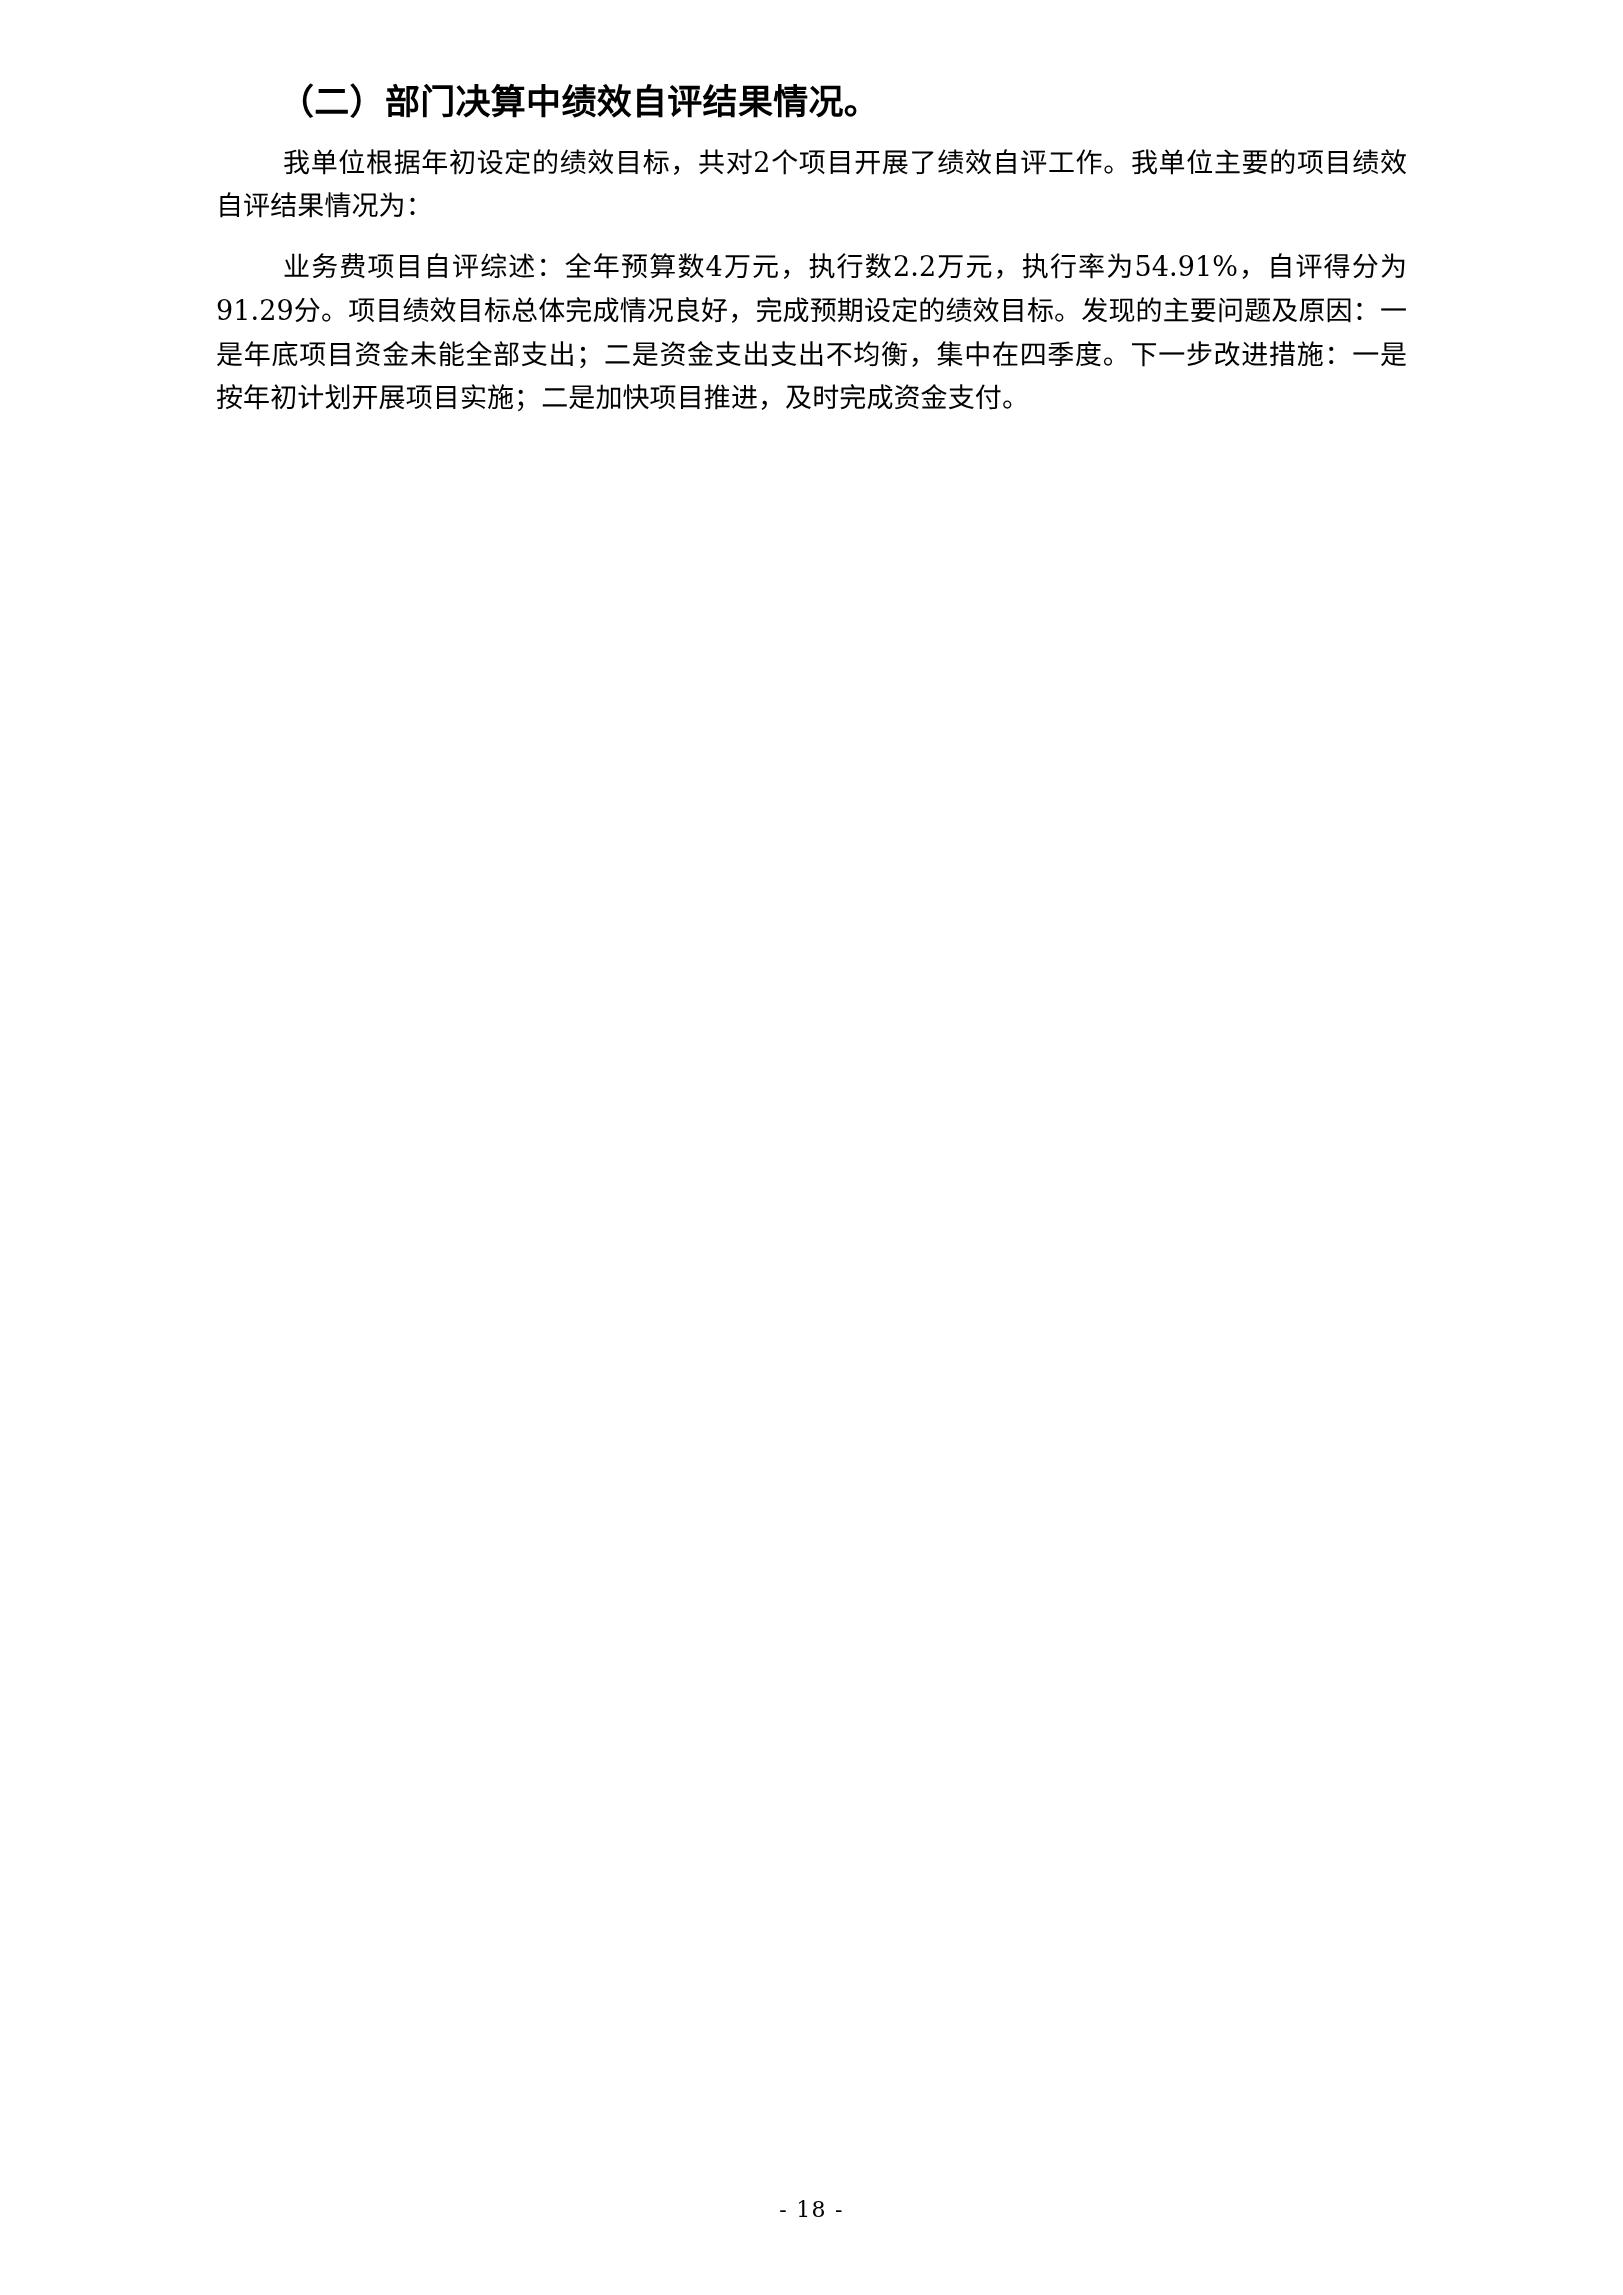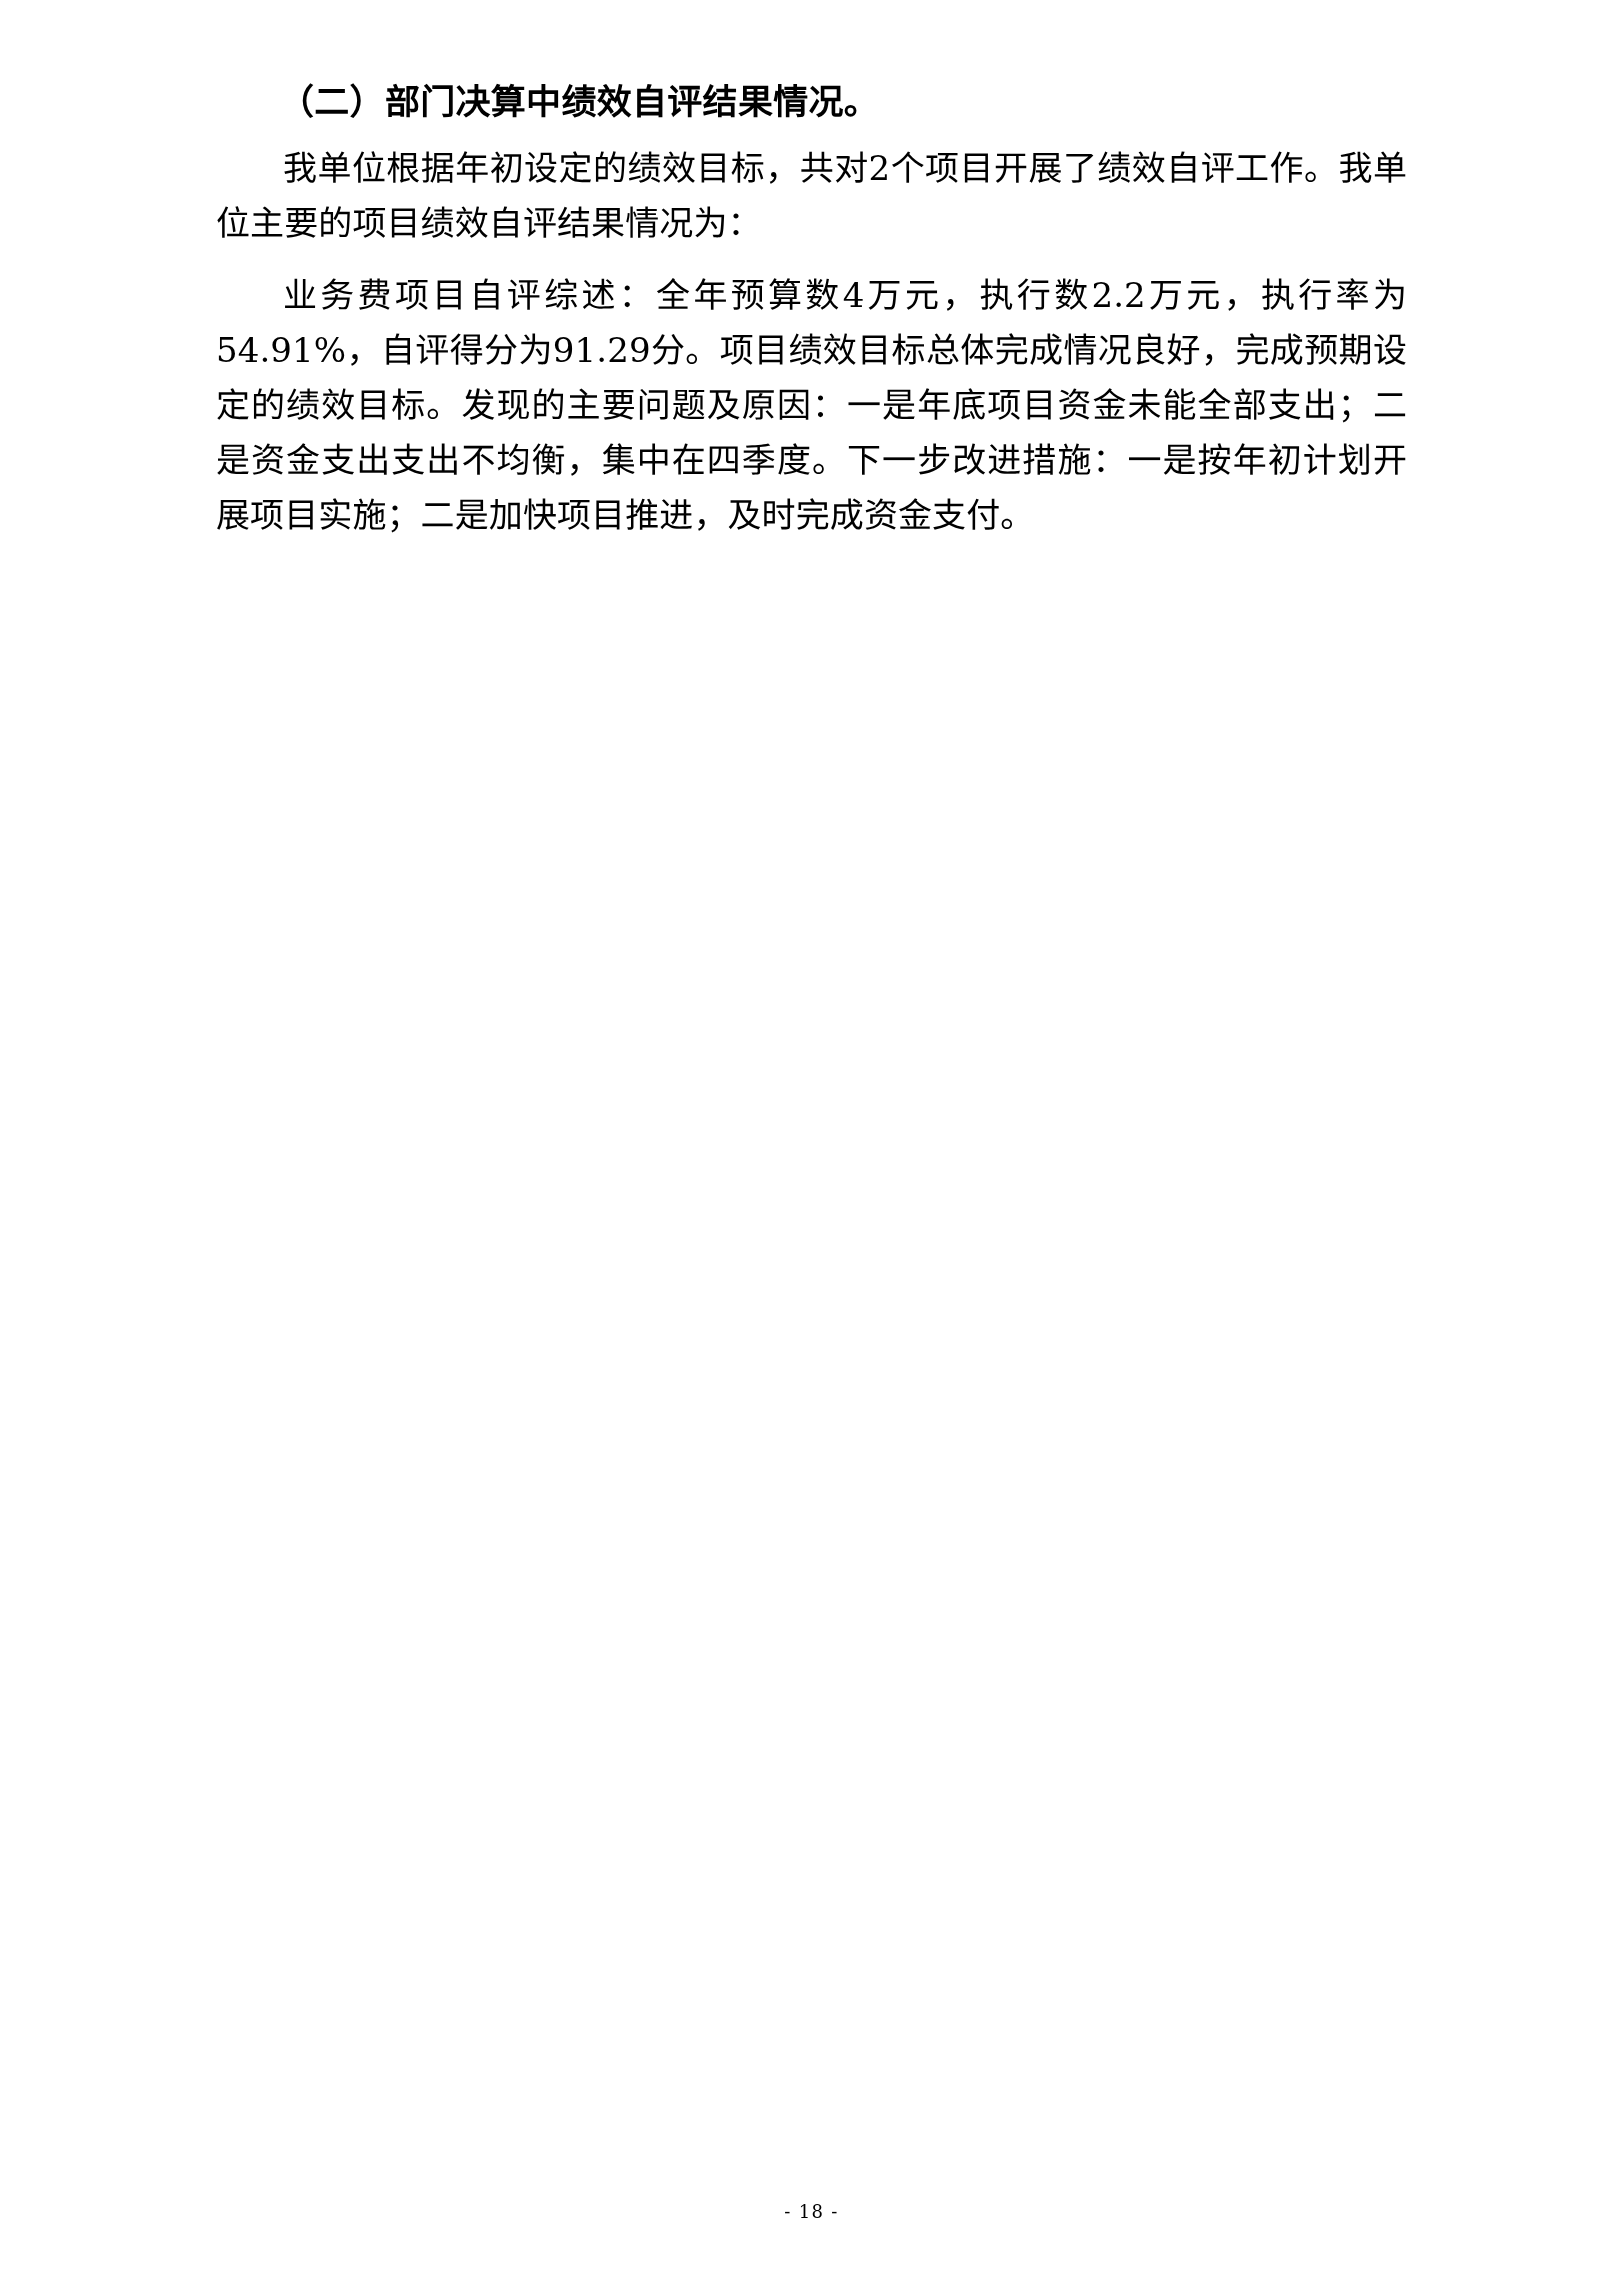--- a/index.html
+++ b/index.html
@@ -36,40 +36,40 @@
     font-weight: bold;
     font-size: 35px;
     line-height: 1.35;
     letter-spacing: 0.3px;
     margin: 0 0 14.4px 0;
     padding-left: 63px;
     white-space: nowrap;
   }
 
   .para {
-    font-size: 34px;
+    font-size: 27px;
     line-height: 1.62;
     text-align: justify;
     text-justify: inter-ideograph;
     text-indent: 67px;
     margin: 0 0 3.9px 0;
     letter-spacing: 0.1px;
   }
 
   .para.second {
     margin-top: 17px;
   }
 
   .footer {
     position: absolute;
     bottom: 73px;
     left: 0;
     width: 1623px;
     text-align: center;
-    font-size: 18px;
+    font-size: 22px;
     letter-spacing: 1.3px;
   }
 </style>
 </head>
 <body>
 
 <div class="page">
   <div class="doc-body">
     <h2 class="heading">（二）部门决算中绩效自评结果情况。</h2>
     <p class="para">我单位根据年初设定的绩效目标，共对2个项目开展了绩效自评工作。我单位主要的项目绩效自评结果情况为：</p>

